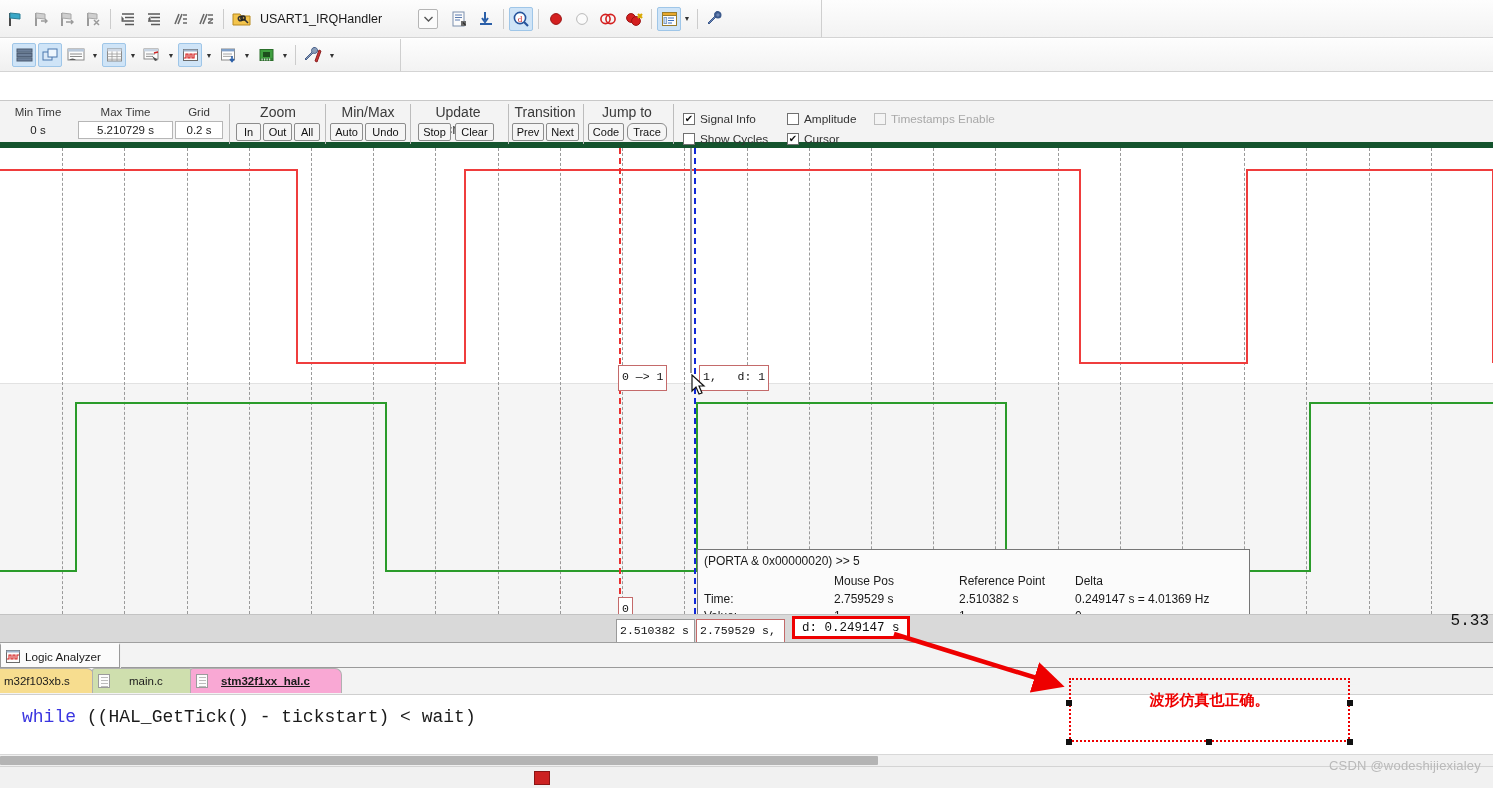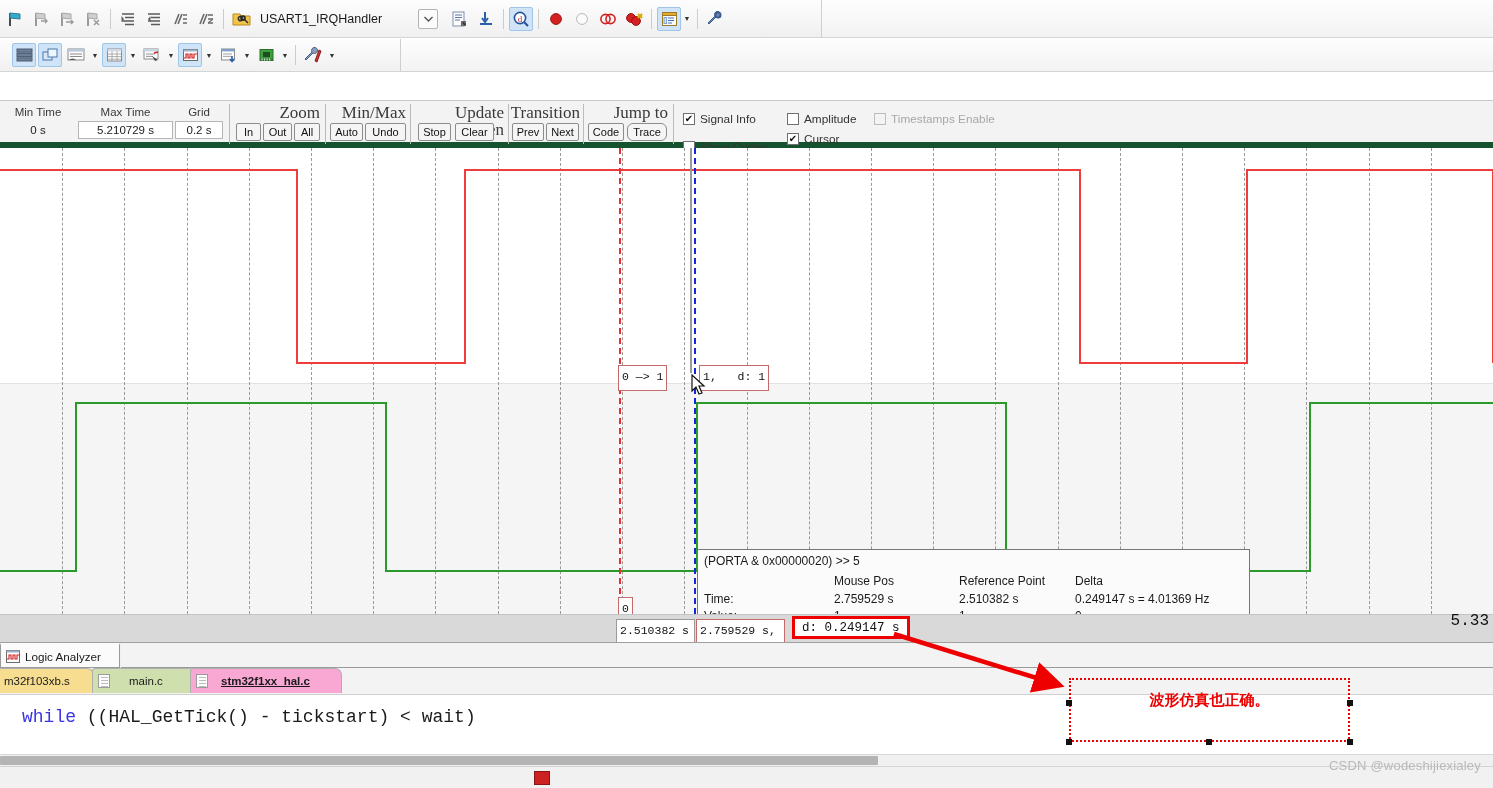--- a/index.html
+++ b/index.html
@@ -63,22 +63,22 @@
   .fld { position:absolute; text-align:center; }
   .fld .hdr {
     font-size:11.5px; color:#3a3a3a; height:17px; line-height:17px;
   }
   .fld .val {
     font-size:11.5px; color:#1b1b1b; height:18px; line-height:17px;
     background:#ffffff; border:1px solid #b6b6b6;
   }
   .fld .valnb { background:transparent; border:1px solid transparent; }
   .grp-hdr {
-    position:absolute; font-size:17px; color:#3a3a3a; text-align:right;
-    height:17px; line-height:17px;font-family:Liberation Serif, serif;
+    position:absolute; font-size:14px; color:#3a3a3a; text-align:center;
+    height:17px; line-height:17px;
   }
   .mini-btn {
     position:absolute; height:18px; line-height:16px; font-size:11px; color:#111;
     background:#f5f5f5; border:1px solid #8c8c8c; border-radius:2px; text-align:center;
   }
   .vdiv { position:absolute; width:1px; background:#bcbcbc; }
   .cbx-row { position:absolute; font-size:11.8px; color:#333; display:flex; align-items:center; }
   .cbx {
     width:12px;height:12px;border:1px solid #707070;background:#fff;margin-right:5px;
     display:flex;align-items:center;justify-content:center;font-size:10px;color:#111;line-height:1;
@@ -526,21 +526,21 @@
     <span class="cbx-lbl">Signal Info</span>
   </div>
   <div class="cbx-row" style="left:787px; top:11px;">
     <span class="cbx"></span>
     <span class="cbx-lbl">Amplitude</span>
   </div>
   <div class="cbx-row" style="left:874px; top:11px;">
     <span class="cbx dis"></span>
     <span class="cbx-lbl dis">Timestamps Enable</span>
   </div>
-  <div class="cbx-row" style="left:683px; top:31px;margin-top:8px;">
+  <div class="cbx-row" style="left:683px; top:31px;">
     <span class="cbx"></span>
     <span class="cbx-lbl">Show Cycles</span>
   </div>
   <div class="cbx-row" style="left:787px; top:31px;">
     <span class="cbx">✔</span>
     <span class="cbx-lbl">Cursor</span>
   </div>
 </div>
 
 <div id="wave-area">

